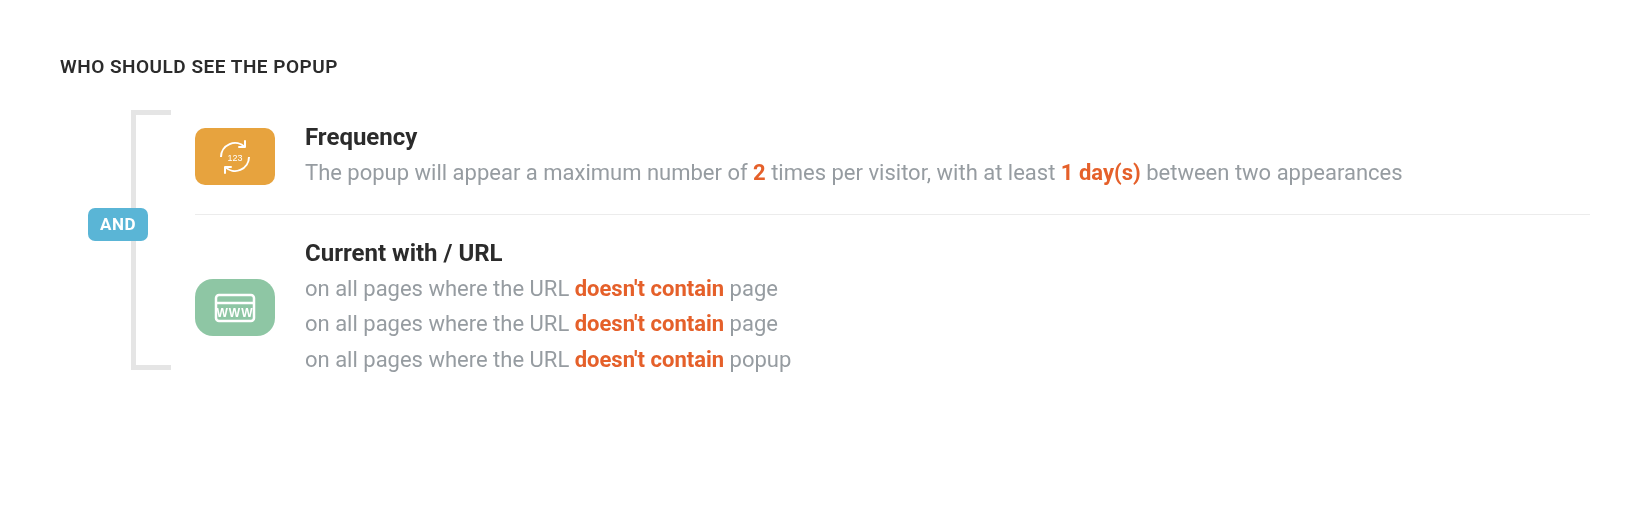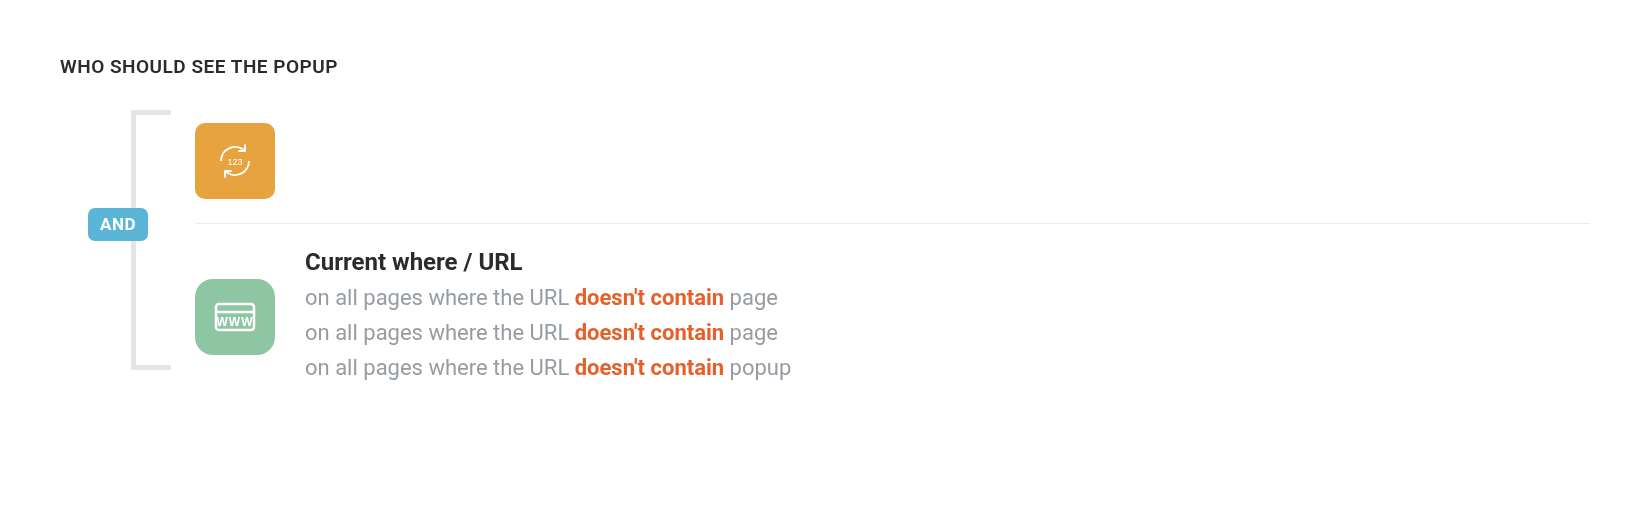--- a/index.html
+++ b/index.html
@@ -76,21 +76,21 @@
     gap: 30px;
     padding: 5px 0 24px 0;
   }
   .rule-block + .rule-block {
     border-top: 1px solid #ececec;
     padding-top: 24px;
   }
 
   .rule-icon {
     width: 80px;
-    height: 76px;
+    height: 57px;
     border-radius: 10px;
     display: flex;
     align-items: center;
     justify-content: center;
     flex-shrink: 0;
   }
   .rule-icon.orange { background: #e7a33e; }
   .rule-icon.green  { background: #8ec6a4; border-radius: 18px; }
   .rule-icon svg { stroke: #fff; fill: none; }
 
@@ -131,32 +131,38 @@
   <div class="rule-block">
     <div class="rule-icon orange">
       <svg width="44" height="44" viewBox="0 0 44 44" stroke-width="2">
         <path d="M8 22a14 14 0 0 1 23.9-9.9"></path>
         <polyline points="32,6 32,12 26,12" stroke-linecap="round" stroke-linejoin="round"></polyline>
         <path d="M36 22a14 14 0 0 1-23.9 9.9"></path>
         <polyline points="12,38 12,32 18,32" stroke-linecap="round" stroke-linejoin="round"></polyline>
         <text x="22" y="26" text-anchor="middle" font-size="9" fill="#fff" stroke="none" font-family="Arial">123</text>
       </svg>
     </div>
+    <div class="rule-body">
+      <div class="rule-title">Frequency</div>
+      <div class="rule-desc">
+        <span>The popup will appear a maximum number of </span><span class="hl">2</span><span> times per visitor, with at least </span><span class="hl">1 day(s)</span><span> between two appearances</span>
+      </div>
+    </div>
   </div>
 
   <div class="rule-block">
     <div class="rule-icon green">
       <svg width="50" height="50" viewBox="0 0 50 50" stroke-width="2.5">
         <rect x="6" y="12" width="38" height="26" rx="3"></rect>
         <line x1="6" y1="20" x2="44" y2="20"></line>
         <text x="25" y="34" text-anchor="middle" font-size="12" font-weight="700" fill="#fff" stroke="none" letter-spacing="1" font-family="Arial">WWW</text>
       </svg>
     </div>
     <div class="rule-body">
-      <div class="rule-title">Current where / URL</div>
+      <div class="rule-title">Current with / URL</div>
 
       <div class="rule-line">
         <span>on all pages where the URL </span><span class="hl">doesn't contain</span><span> page</span>
       </div>
       <div class="rule-line">
         <span>on all pages where the URL </span><span class="hl">doesn't contain</span><span> page</span>
       </div>
       <div class="rule-line">
         <span>on all pages where the URL </span><span class="hl">doesn't contain</span><span> popup</span>
       </div>

